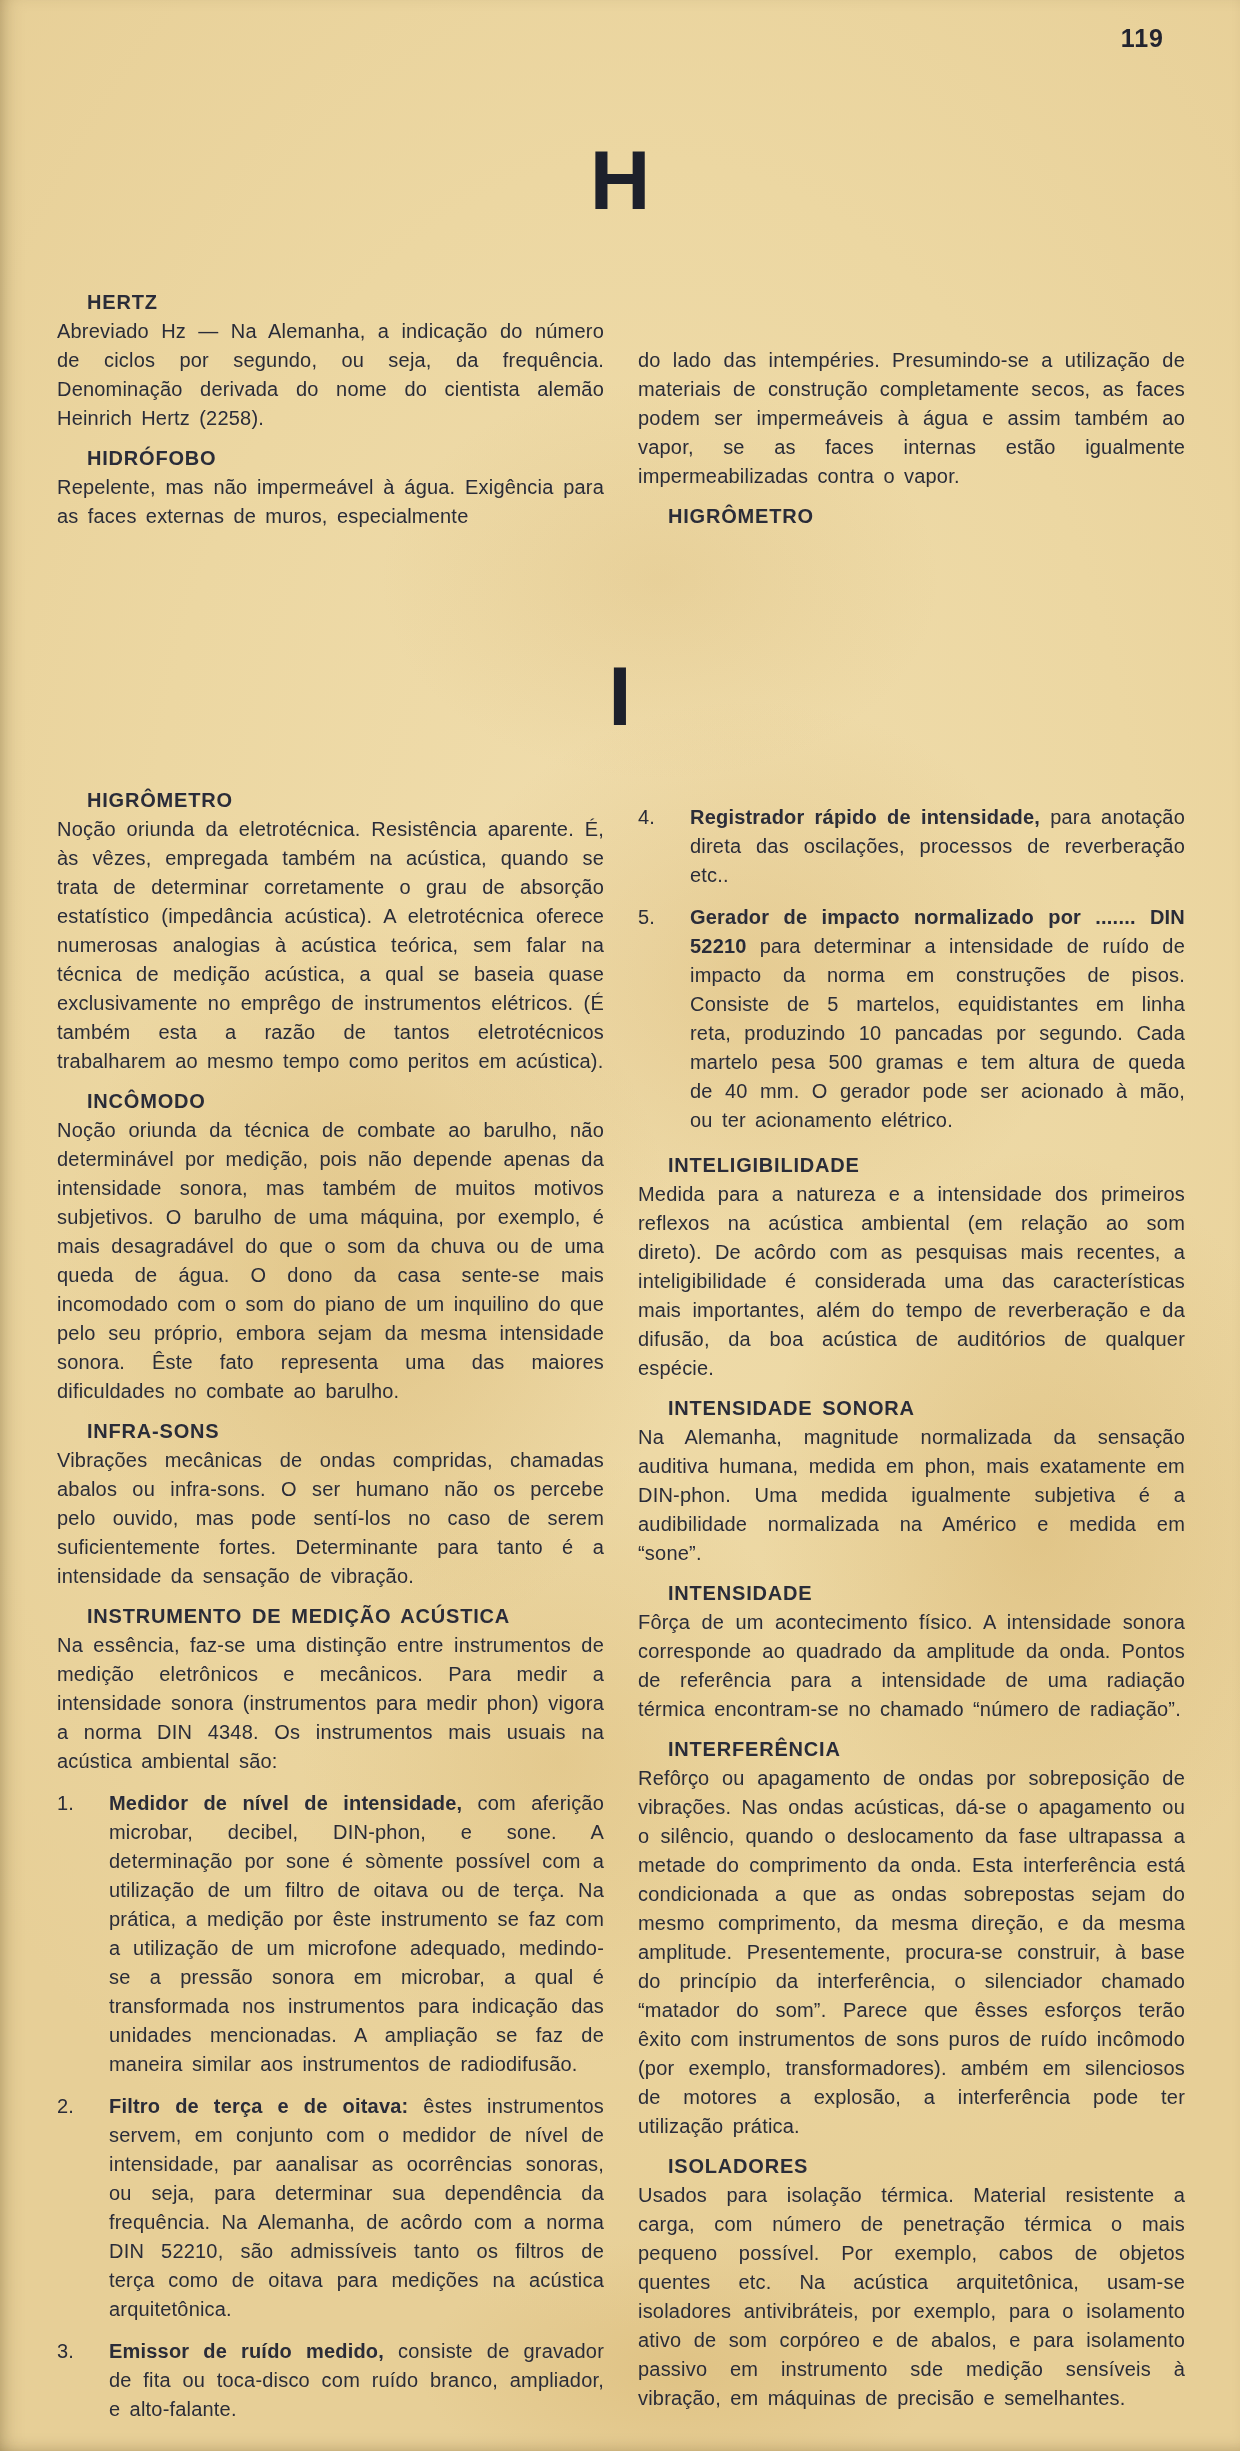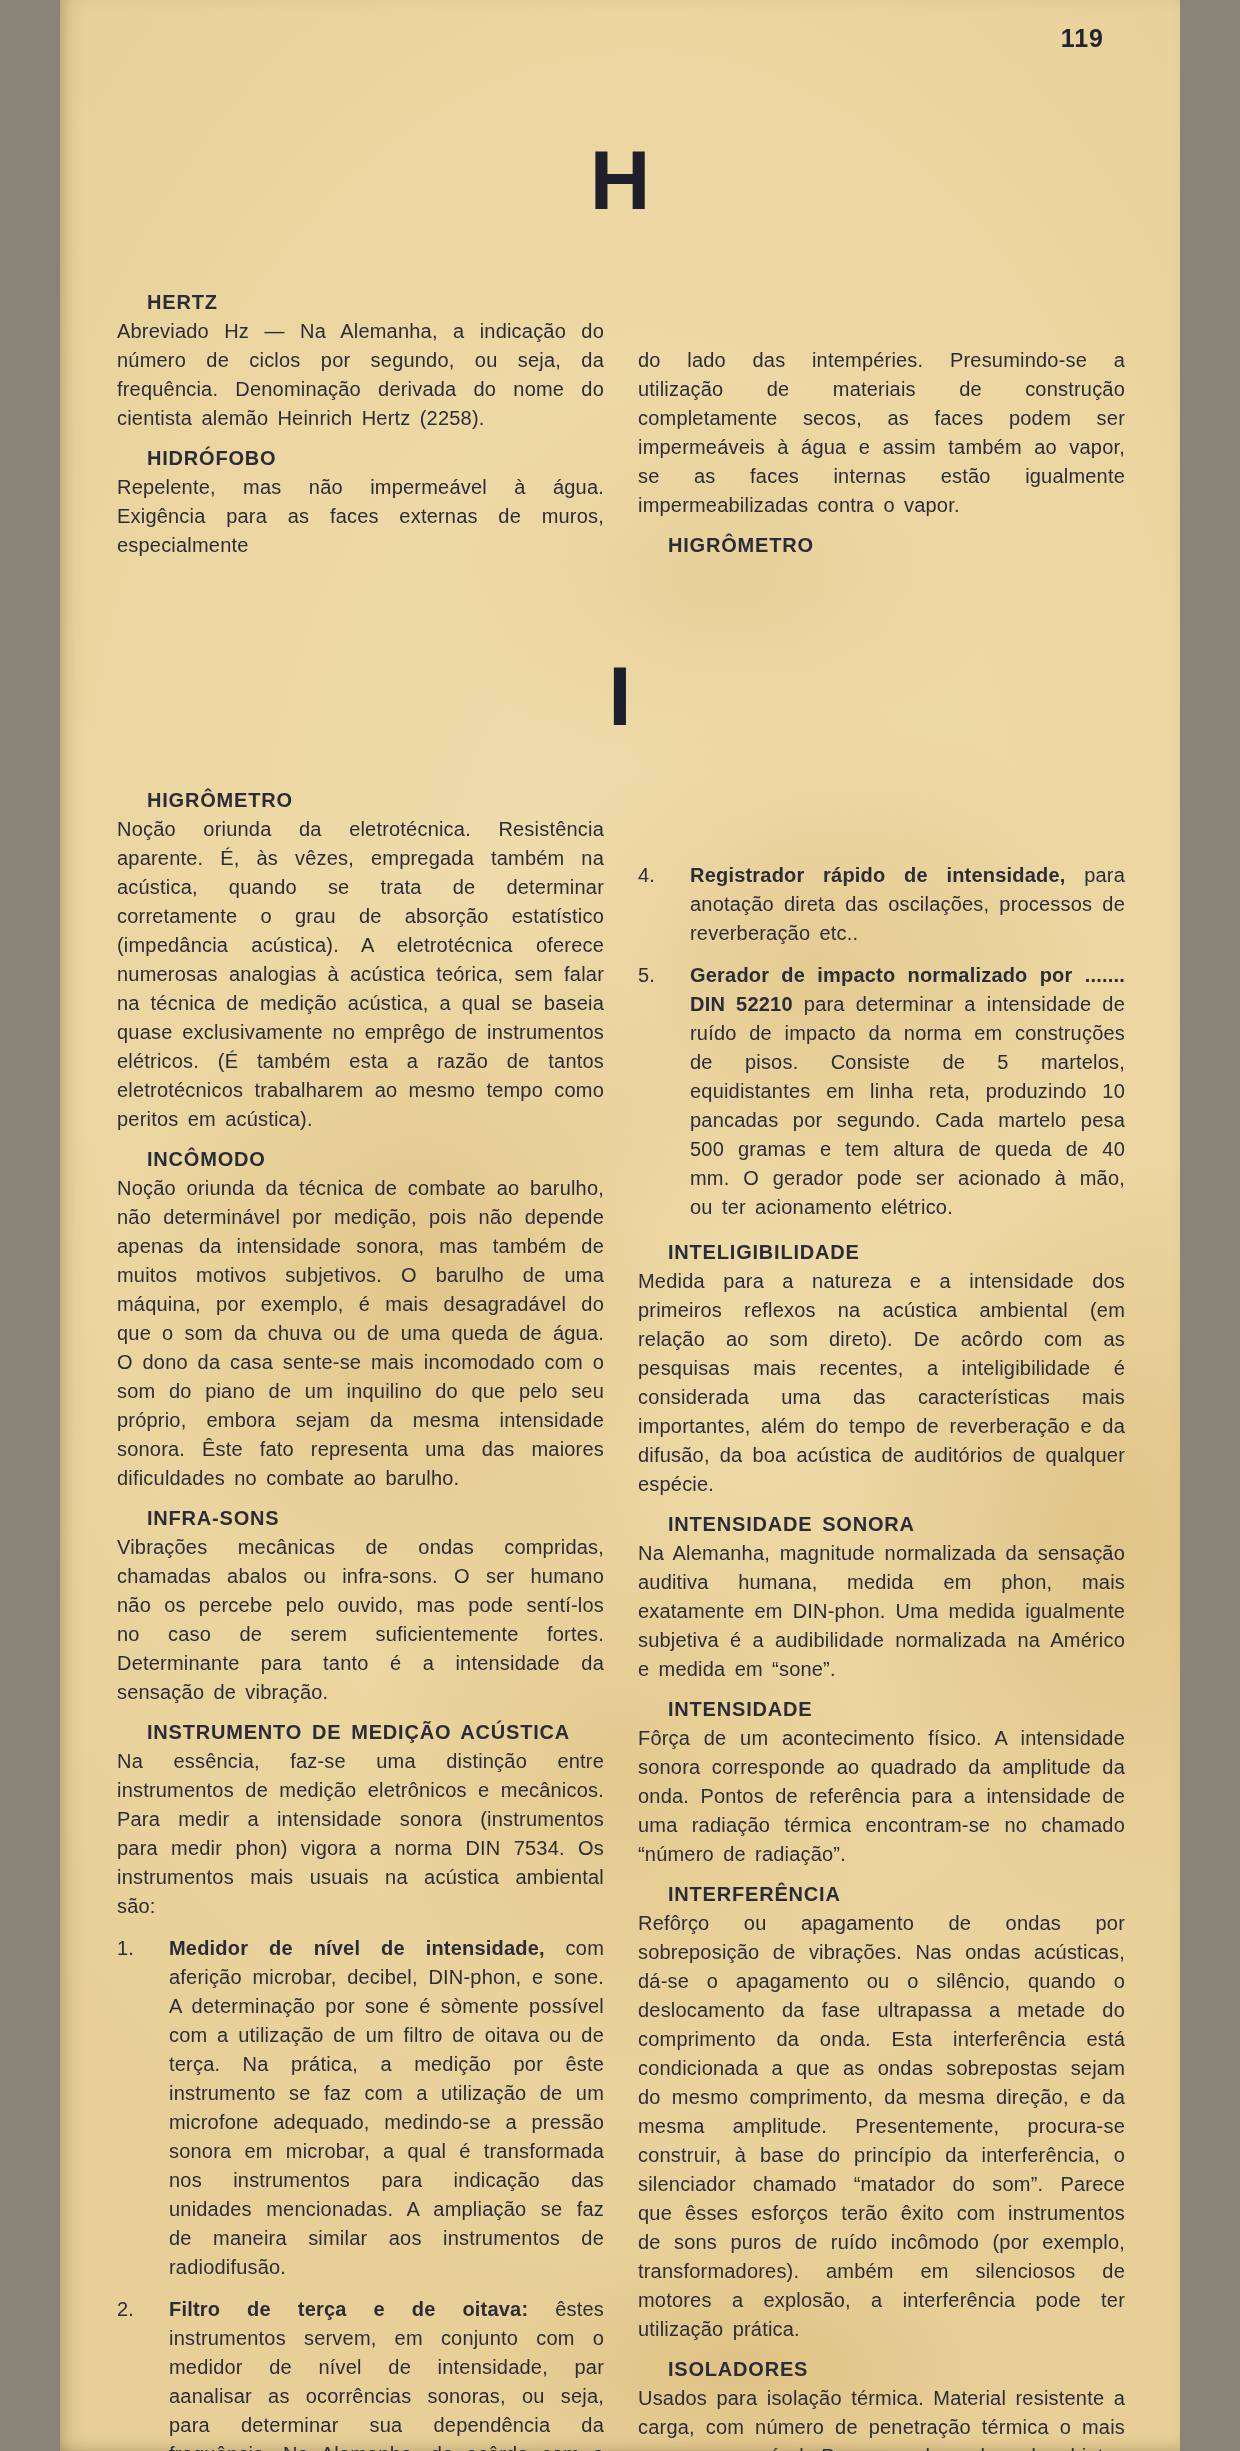--- a/index.html
+++ b/index.html
@@ -1,18 +1,18 @@
 <!DOCTYPE html>
 <html><head>
 <meta charset="utf-8">
 <style>
   html,body{margin:0;padding:0;background:#8a8378;}
   .page{
     position:relative;
-    width:1120px;height:2451px;
+    width:1240px;height:2451px;
     margin:0 auto;
     background:#ecd7a2;
     background-image:
       radial-gradient(ellipse 900px 1400px at 52% 38%, #f0ddad 0%, #ecd7a2 55%, #e7cf97 100%);
     overflow:hidden;
     font-family:"Liberation Sans", sans-serif;
     color:#2a2c38;
     font-size:20px;
     line-height:29px;
     letter-spacing:.2px;
@@ -110,21 +110,21 @@
       <div class="entry">
         <div class="term">INCÔMODO</div>
         <div class="def">Noção oriunda da técnica de combate ao barulho, não determinável por medição, pois não depende apenas da intensidade sonora, mas também de muitos motivos subjetivos.  O barulho de uma máquina, por exemplo, é mais desagradável do que o som da chuva ou de uma queda de água.  O dono da casa sente-se mais incomodado com o som do piano de um inquilino do que pelo seu próprio, embora sejam da mesma intensidade sonora.  Êste fato representa uma das maiores dificuldades no combate ao barulho.</div>
       </div>
       <div class="entry">
         <div class="term">INFRA-SONS</div>
         <div class="def">Vibrações mecânicas de ondas compridas, chamadas abalos ou infra-sons.  O ser humano não os percebe pelo ouvido, mas pode sentí-los no caso de serem suficientemente fortes.  Determinante para tanto é a intensidade da sensação de vibração.</div>
       </div>
       <div class="entry">
         <div class="term">INSTRUMENTO DE MEDIÇÃO ACÚSTICA</div>
-        <div class="def">Na essência, faz-se uma distinção entre instrumentos de medição eletrônicos e mecânicos.  Para medir a intensidade sonora (instrumentos para medir phon) vigora a norma DIN 7534.  Os instrumentos mais usuais na acústica ambiental são:</div>
+        <div class="def">Na essência, faz-se uma distinção entre instrumentos de medição eletrônicos e mecânicos.  Para medir a intensidade sonora (instrumentos para medir phon) vigora a norma DIN 4348.  Os instrumentos mais usuais na acústica ambiental são:</div>
       </div>
       <div class="list-item">
         <div class="num">1.</div>
         <div class="item-text"><span class="bold">Medidor de nível de intensidade,</span><span> com aferição microbar, decibel, DIN-phon, e sone.  A determinação por sone é sòmente possível com a utilização de um filtro de oitava ou de terça.  Na prática, a medição por êste instrumento se faz com a utilização de um microfone adequado, medindo-se a pressão sonora em microbar, a qual é transformada nos instrumentos para indicação das unidades mencionadas.  A ampliação se faz de maneira similar aos instrumentos de radiodifusão.</span></div>
       </div>
       <div class="list-item">
         <div class="num">2.</div>
         <div class="item-text"><span class="bold">Filtro de terça e de oitava:</span><span> êstes instrumentos servem, em conjunto com o medidor de nível de intensidade, par aanalisar as ocorrências sonoras, ou seja, para determinar sua dependência da frequência.  Na Alemanha, de acôrdo com a norma DIN 52210, são admissíveis tanto os filtros de terça como de oitava para medições na acústica arquitetônica.</span></div>
       </div>
       <div class="list-item">

